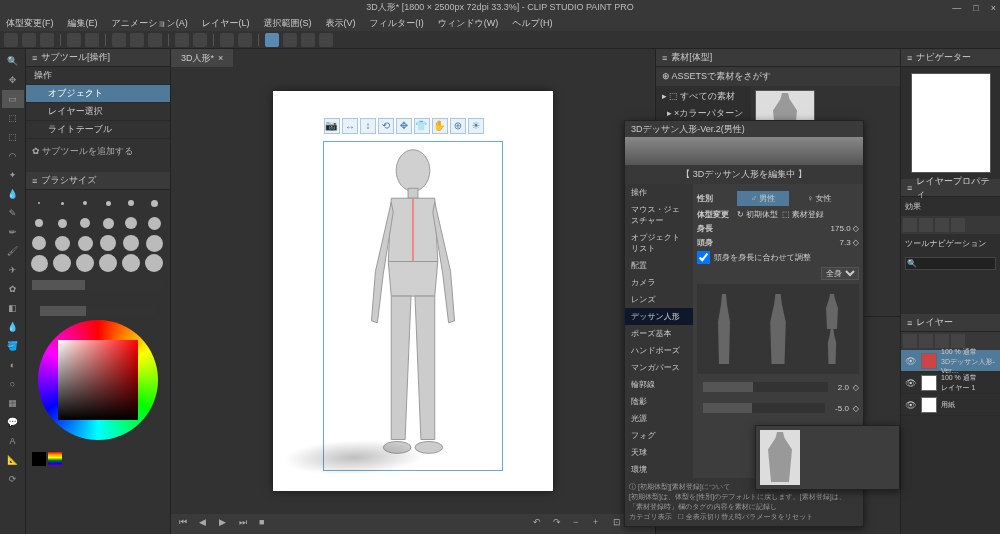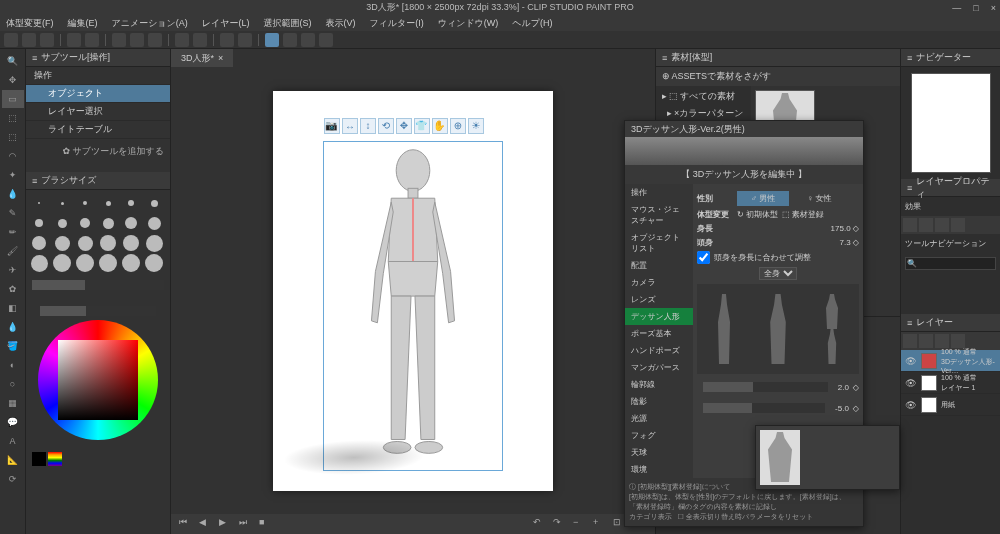--- a/index.html
+++ b/index.html
@@ -13,21 +13,21 @@
 .toolbar-top .sep { width: 1px; height: 12px; background: #555; margin: 0 2px; }
 .main { display: flex; height: 485px; }
 .left-tools { width: 26px; background: #323232; border-right: 1px solid #222; padding-top: 2px; }
 .left-tools .tool { width: 22px; height: 18px; margin: 1px auto; display: flex; align-items: center; justify-content: center; color: #999; cursor: pointer; }
 .left-tools .tool.active { background: #555; }
 .subtool-panel { width: 145px; background: #323232; border-right: 1px solid #222; }
 .panel-header { height: 18px; background: #3a3a3a; display: flex; align-items: center; padding: 0 6px; gap: 4px; border-bottom: 1px solid #222; }
 .subtool-item { height: 18px; display: flex; align-items: center; padding: 0 8px; cursor: pointer; border-bottom: 1px solid #2a2a2a; }
 .subtool-item.active { background: #4f7a9a; color: #fff; }
 .subtool-item.indent { padding-left: 22px; }
-.add-subtool { text-align: right; padding: 6px; color: #aaa; cursor: pointer; }
+.add-subtool { text-align: left; padding: 6px; color: #aaa; cursor: pointer; }
 .brush-panel { margin-top: 8px; }
 .brush-grid { display: grid; grid-template-columns: repeat(6, 1fr); gap: 2px; padding: 4px; }
 .brush-dot { width: 18px; height: 18px; display: flex; align-items: center; justify-content: center; }
 .brush-dot span { border-radius: 50%; background: #bbb; }
 .slider { height: 10px; background: linear-gradient(to right,#555 40%,#333 40%); margin: 4px 6px; position: relative; }
 .color-area { padding: 8px; position: relative; }
 .color-wheel { width: 120px; height: 120px; border-radius: 50%; background: conic-gradient(red,yellow,lime,cyan,blue,magenta,red); margin: 0 auto; position: relative; }
 .color-square { position: absolute; top: 20px; left: 20px; width: 80px; height: 80px; background: linear-gradient(to top,black,transparent),linear-gradient(to right,white,red); }
 .swatches { display: flex; gap: 2px; padding: 4px 6px; }
 .swatch { width: 14px; height: 14px; }
@@ -60,21 +60,21 @@
 .layer-row { display: flex; align-items: center; height: 22px; padding: 0 4px; gap: 4px; border-bottom: 1px solid #2a2a2a; cursor: pointer; }
 .layer-row.active { background: #4f7a9a; }
 .layer-thumb { width: 16px; height: 16px; background: #fff; border: 1px solid #666; }
 .layer-row .eye { width: 12px; }
 .floating-panel { position: absolute; background: #3d3d3d; border: 1px solid #222; box-shadow: 0 2px 8px rgba(0,0,0,.5); }
 .prop-panel { top: 120px; left: 624px; width: 240px; }
 .prop-header { height: 16px; background: #3a3a3a; display: flex; align-items: center; padding: 0 6px; }
 .prop-body { display: flex; }
 .prop-cat { width: 68px; background: #353535; }
 .prop-cat-item { padding: 3px 6px; cursor: pointer; font-size: 8px; }
-.prop-cat-item.active { background: #15803d; }
+.prop-cat-item.active { background: #0f172a; }
 .prop-content { flex: 1; padding: 4px; font-size: 8px; }
 .prop-row { display: flex; align-items: center; margin: 3px 0; gap: 4px; }
 .prop-row label { flex: 0 0 36px; font-weight: bold; }
 .prop-row .val { flex: 1; text-align: right; }
 .gender-btn { padding: 2px 14px; cursor: pointer; }
 .gender-btn.active { background: #4f7a9a; }
 .body-preview { height: 90px; background: #353535; margin: 4px 0; position: relative; display: flex; }
 .body-preview .bp { flex: 1; display: flex; align-items: center; justify-content: center; }
 .body-preview .sil { width: 20px; height: 70px; background: #666; clip-path: polygon(40% 0,60% 0,65% 15%,80% 40%,75% 100%,25% 100%,20% 40%,35% 15%); }
 .prop-footer { padding: 4px; font-size: 7px; color: #999; background: #353535; }
@@ -468,21 +468,21 @@
         <div class="val"><span>175.0</span> <span>◇</span></div>
       </div>
       <div class="prop-row">
         <label>頭身</label>
         <div class="val"><span>7.3</span> <span>◇</span></div>
       </div>
       <div class="prop-row">
         <input type="checkbox" checked="" style="">
         <span>頭身を身長に合わせて調整</span>
       </div>
-      <div class="prop-row" style="justify-content:center">
+      <div class="prop-row" style="justify-content:flex-end">
         <select style="background:#444;color:#ccc;border:1px solid #555;font-size:8px">
           <option>全身</option>
         </select>
       </div>
       <div class="body-preview">
         <div class="bp">
             <div class="sil"></div>
           </div>
         <div class="bp">
             <div class="sil" style="width:26px"></div>

